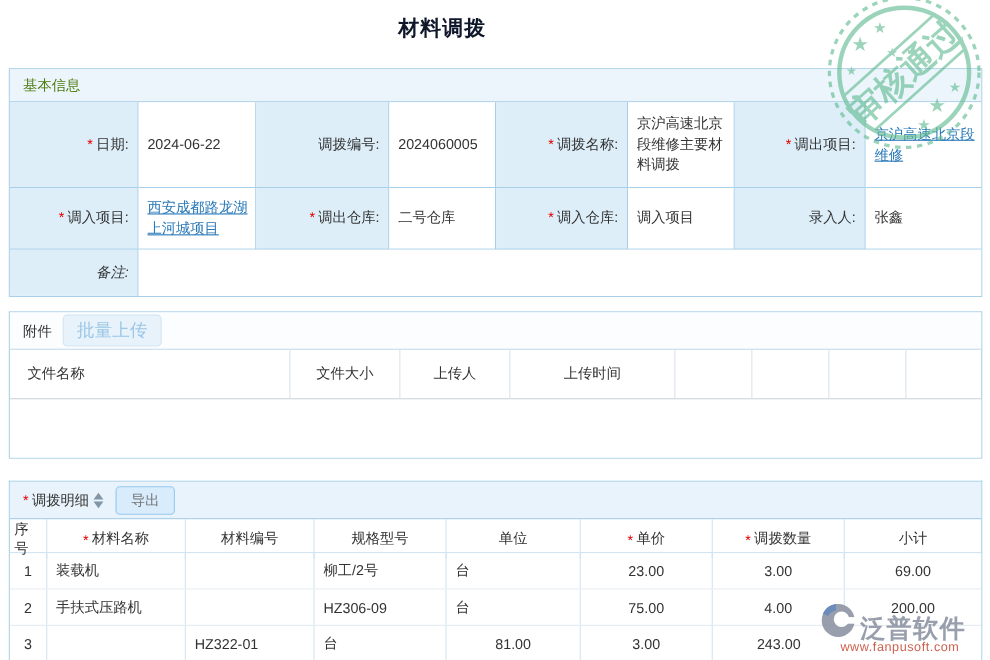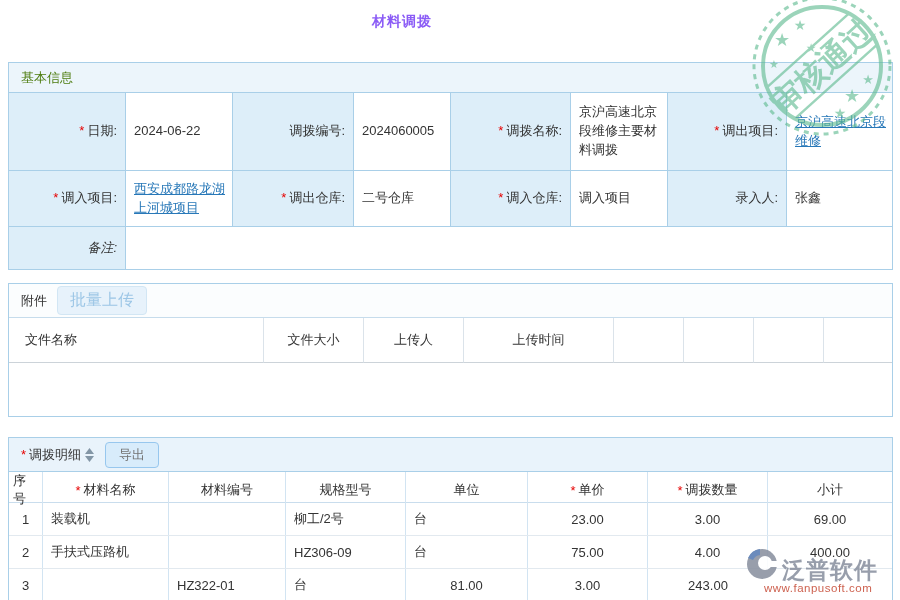--- a/index.html
+++ b/index.html
@@ -1,21 +1,21 @@
 <!DOCTYPE html>
 <html><head>
 <meta charset="utf-8">
 <style>
   * { box-sizing: border-box; margin: 0; padding: 0; }
   html,body { background:#fff; }
   body { font-family: "Liberation Sans", "DejaVu Sans", sans-serif; color:#333; }
   .page { position:relative; width:900px; height:600px; overflow:hidden; background:#fff; }
 
   .page-title { position:absolute; top:13px; left:0; width:804px; text-align:center;
-    font-size:14px; font-weight:bold; color:#8b5cf6; letter-spacing:1px; }
+    font-size:19px; font-weight:bold; color:#0f172a; letter-spacing:1px; }
 
   
   .section { position:absolute; left:8px; width:885px; border:1px solid #a9cfe8; background:#fff; }
 
   .section-bar { height:30px; display:flex; align-items:center; padding-left:12px;
     background:#ecf5fb; border-bottom:1px solid #a9cfe8; font-size:13px; color:#4d7c0f; }
 
   .req { color:#e60000; margin-right:3px; font-size:13px; }
 
   
@@ -207,21 +207,21 @@
     </div>
 
     <div class="det-grid det-row">
       <div>2</div>
       <div class="left">手扶式压路机</div>
       <div class="left"></div>
       <div class="left">HZ306-09</div>
       <div class="left">台</div>
       <div>75.00</div>
       <div>4.00</div>
-      <div class="last">400.00</div>
+      <div class="last">200.00</div>
     </div>
 
     <div class="det-grid det-row">
       <div>3</div>
       <div class="left"></div>
       <div class="left">HZ322-01</div>
       <div class="left">台</div>
       <div>81.00</div>
       <div>3.00</div>
       <div class="last">243.00</div>

